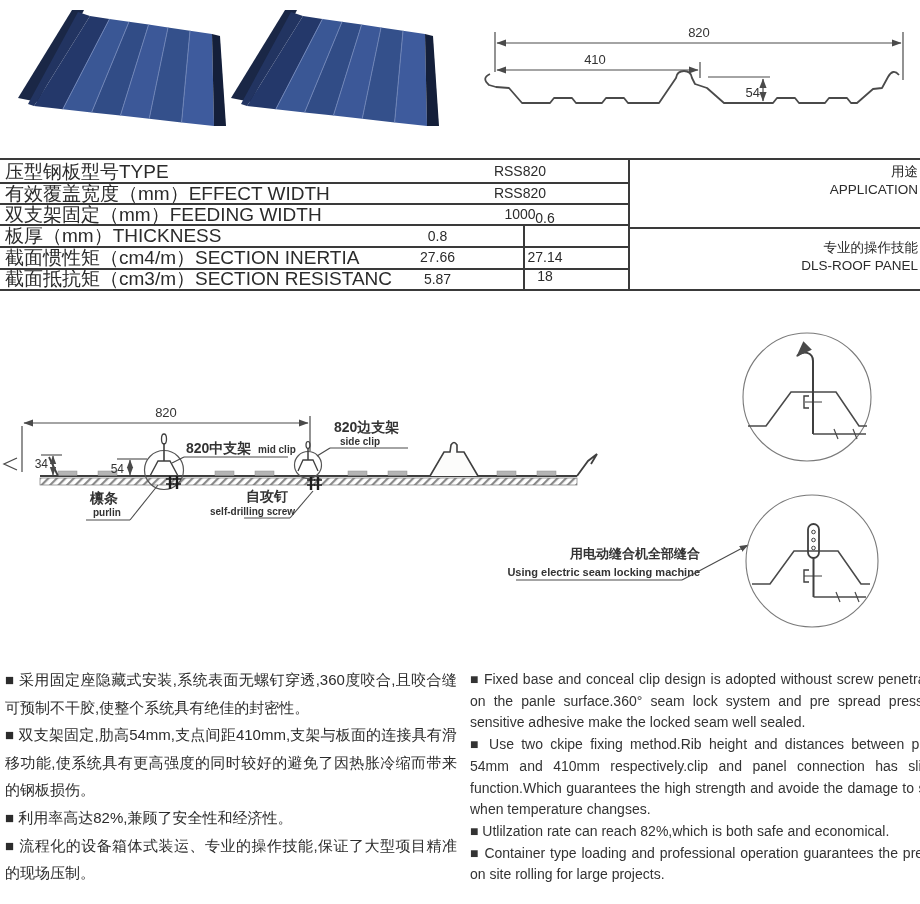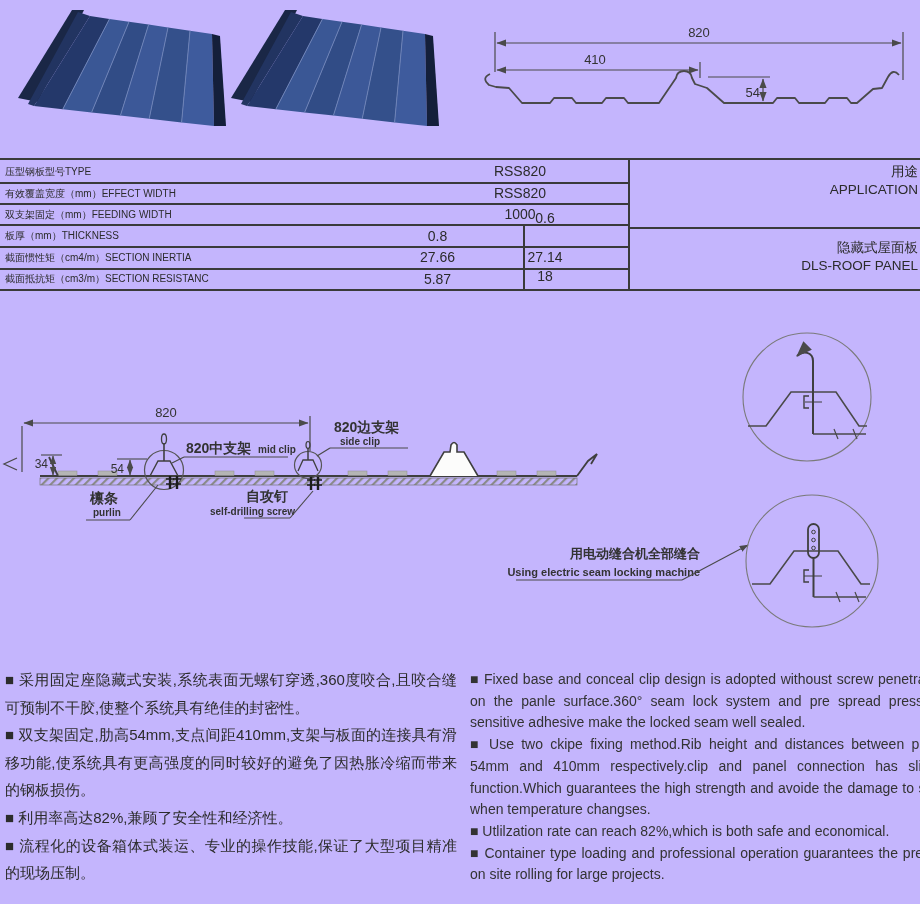--- a/index.html
+++ b/index.html
@@ -1,23 +1,23 @@
 <!DOCTYPE html>
 <html><head>
 <meta charset="utf-8">
 <style>
   html,body{margin:0;padding:0;background:#e8e8e8;}
-  #stage{position:relative;width:920px;height:904px;overflow:hidden;background:#c4b5fd;
+  #stage{position:relative;width:920px;height:904px;overflow:hidden;background:#ffffff;
          font-family:"Liberation Sans","DejaVu Sans",sans-serif;color:#2e2e2e;}
   .abs{position:absolute;}
   
   .hline,.vline{position:absolute;background:#3a3a3a;}
   .hline{height:2px;}
   .vline{width:2px;}
-  .cell{position:absolute;font-size:10px;color:#2b2b2b;white-space:nowrap;}
+  .cell{position:absolute;font-size:19px;color:#2b2b2b;white-space:nowrap;}
   .lab{left:5px;}
   .val{text-align:center;font-size:14px;}
   .side{text-align:right;right:2px;font-size:13.5px;}
   
   svg text{font-family:"Liberation Sans","DejaVu Sans",sans-serif;fill:#333;}
   .dimtxt{font-size:13px;}
   .dimtxt-s{font-size:12px;}
   .cnlab{font-size:14px;font-weight:600;}
   .enlab{font-size:10px;font-weight:700;}
   .cnnote{font-size:13px;font-weight:600;}
@@ -113,21 +113,21 @@
     <div class="cell val" style="left:420px;width:200px;top:205px;height:19px;line-height:19px">1000</div>
     <div class="cell val" style="left:360px;width:155px;top:226px;height:20px;line-height:20px">0.8</div>
     <div class="cell val" style="left:470px;width:150px;top:208px;height:33px;line-height:20px">0.6</div>
     <div class="cell val" style="left:360px;width:155px;top:247px;height:21px;line-height:21px">27.66</div>
     <div class="cell val" style="left:470px;width:150px;top:247px;height:21px;line-height:21px">27.14</div>
     <div class="cell val" style="left:360px;width:155px;top:269px;height:20px;line-height:20px">5.87</div>
     <div class="cell val" style="left:470px;width:150px;top:266px;height:20px;line-height:20px">18</div>
 
     <div class="cell side" style="top:163px;height:18px;line-height:18px">用途</div>
     <div class="cell side" style="top:181px;height:18px;line-height:18px">APPLICATION</div>
-    <div class="cell side" style="top:239px;height:18px;line-height:18px">隐藏式屋面板</div>
+    <div class="cell side" style="top:239px;height:18px;line-height:18px">专业的操作技能</div>
     <div class="cell side" style="top:257px;height:18px;line-height:18px">DLS-ROOF PANEL</div>
   </div>
 
   <svg class="abs" style="left:0;top:330px" width="920" height="335" viewBox="0 0 920 335">
     <defs>
       <marker id="ah2" markerWidth="9" markerHeight="8" refX="7.5" refY="3" orient="auto-start-reverse">
         <path d="M0,0 L8,3 L0,6 Z" fill="#4a4a4a"></path>
       </marker>
       <pattern id="hatch" width="6" height="8" patternTransform="rotate(45)" patternUnits="userSpaceOnUse">
         <rect width="2.2" height="8" fill="#8a8a8a"></rect>

